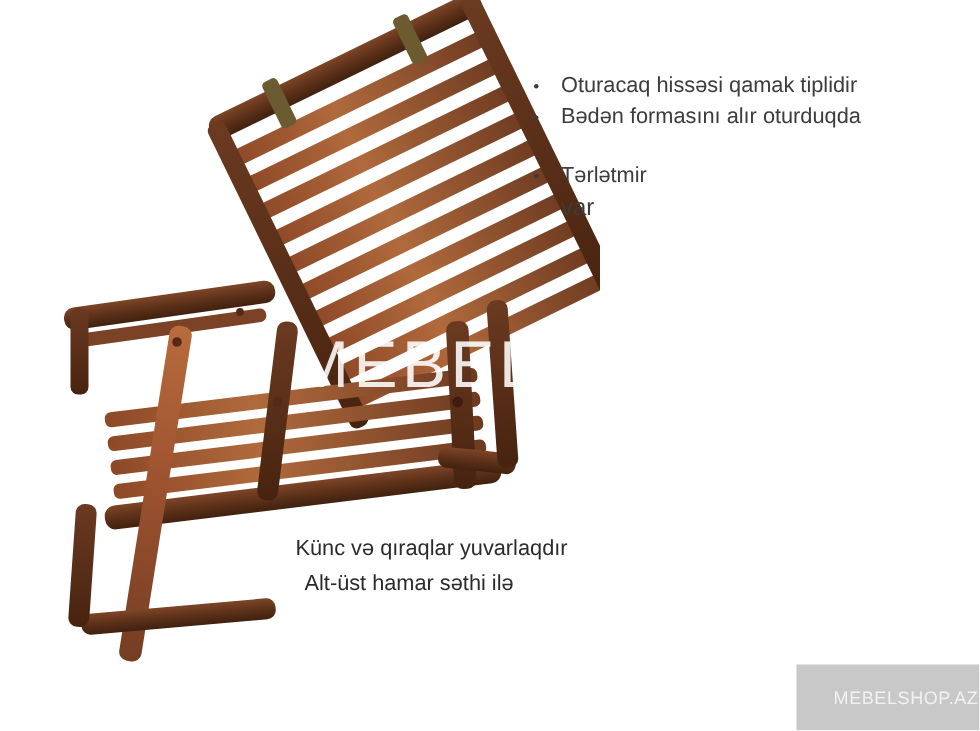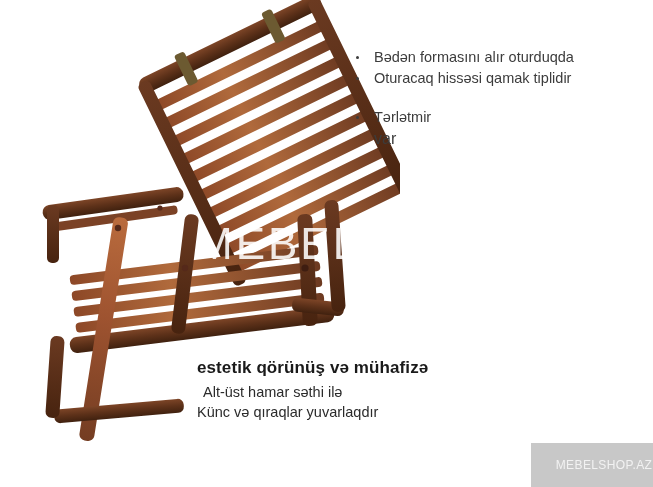--- a/index.html
+++ b/index.html
@@ -202,40 +202,39 @@
         <circle cx="185" cy="268" r="3.2" fill="#55291a"></circle>
         <circle cx="305" cy="268" r="3.6" fill="#3e1d11"></circle>
         <circle cx="160" cy="208" r="2.6" fill="#55291a"></circle>
       </g>
     </svg>
   </div>
 
   <ul class="feature-list" id="feature-list-comfort">
     <li class="feature-item">
       <span class="bullet-dot"></span>
-      <span>Bədən formasını alır oturduqda</span>
+      <span>Oturacaq hissəsi qamak tiplidir</span>
     </li>
     <li class="feature-item">
       <span class="bullet-dot"></span>
-      <span>Oturacaq hissəsi qamak tiplidir</span>
+      <span>Bədən formasını alır oturduqda</span>
     </li>
   </ul>
 
   <ul class="feature-list" id="feature-list-breathability">
     <li class="feature-item">
       <span class="bullet-dot"></span>
       <span>Tərlətmir</span>
     </li>
     <li class="feature-item-continuation">var</li>
   </ul>
 
   <div id="caption-block">
-    <div id="caption-heading">estetik qörünüş və mühafizə</div>
+    <div class="caption-line" id="caption-line-2">Künc və qıraqlar yuvarlaqdır</div>
     <div class="caption-line" id="caption-line-1">Alt-üst hamar səthi ilə</div>
-    <div class="caption-line" id="caption-line-2">Künc və qıraqlar yuvarlaqdır</div>
   </div>
 
   <div id="center-watermark">MEBELS</div>
 
   <div id="corner-watermark">
     <span id="corner-watermark-label">MEBELSHOP.AZ</span>
   </div>
 
 </div>
 

